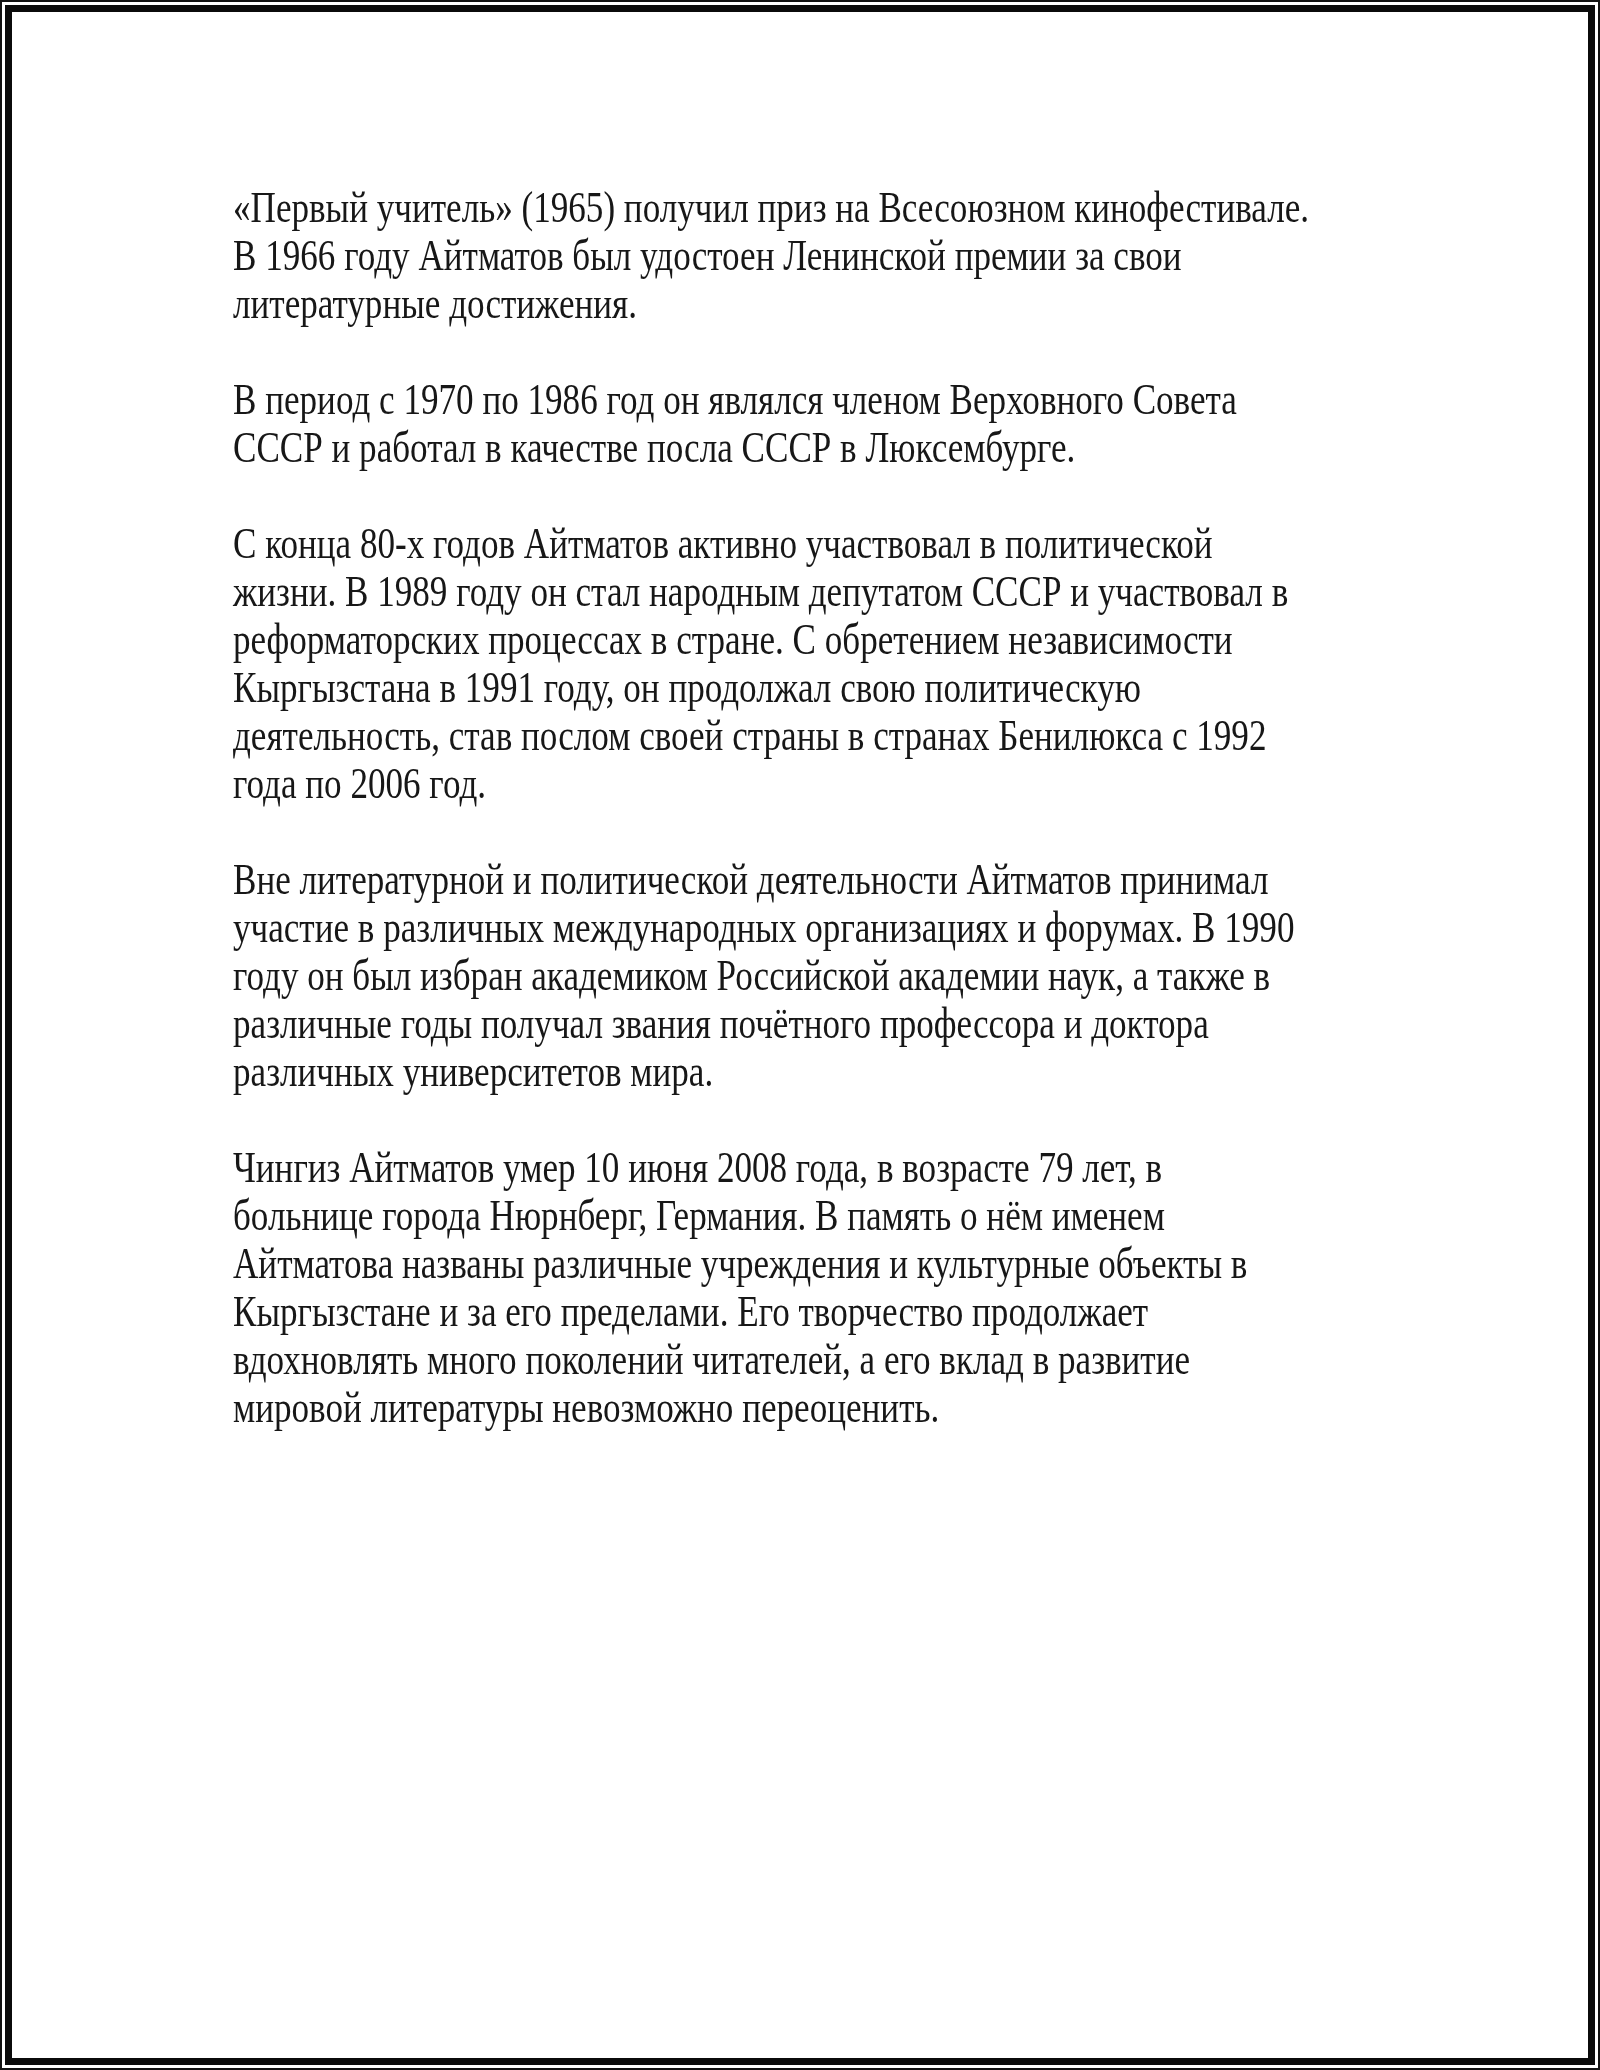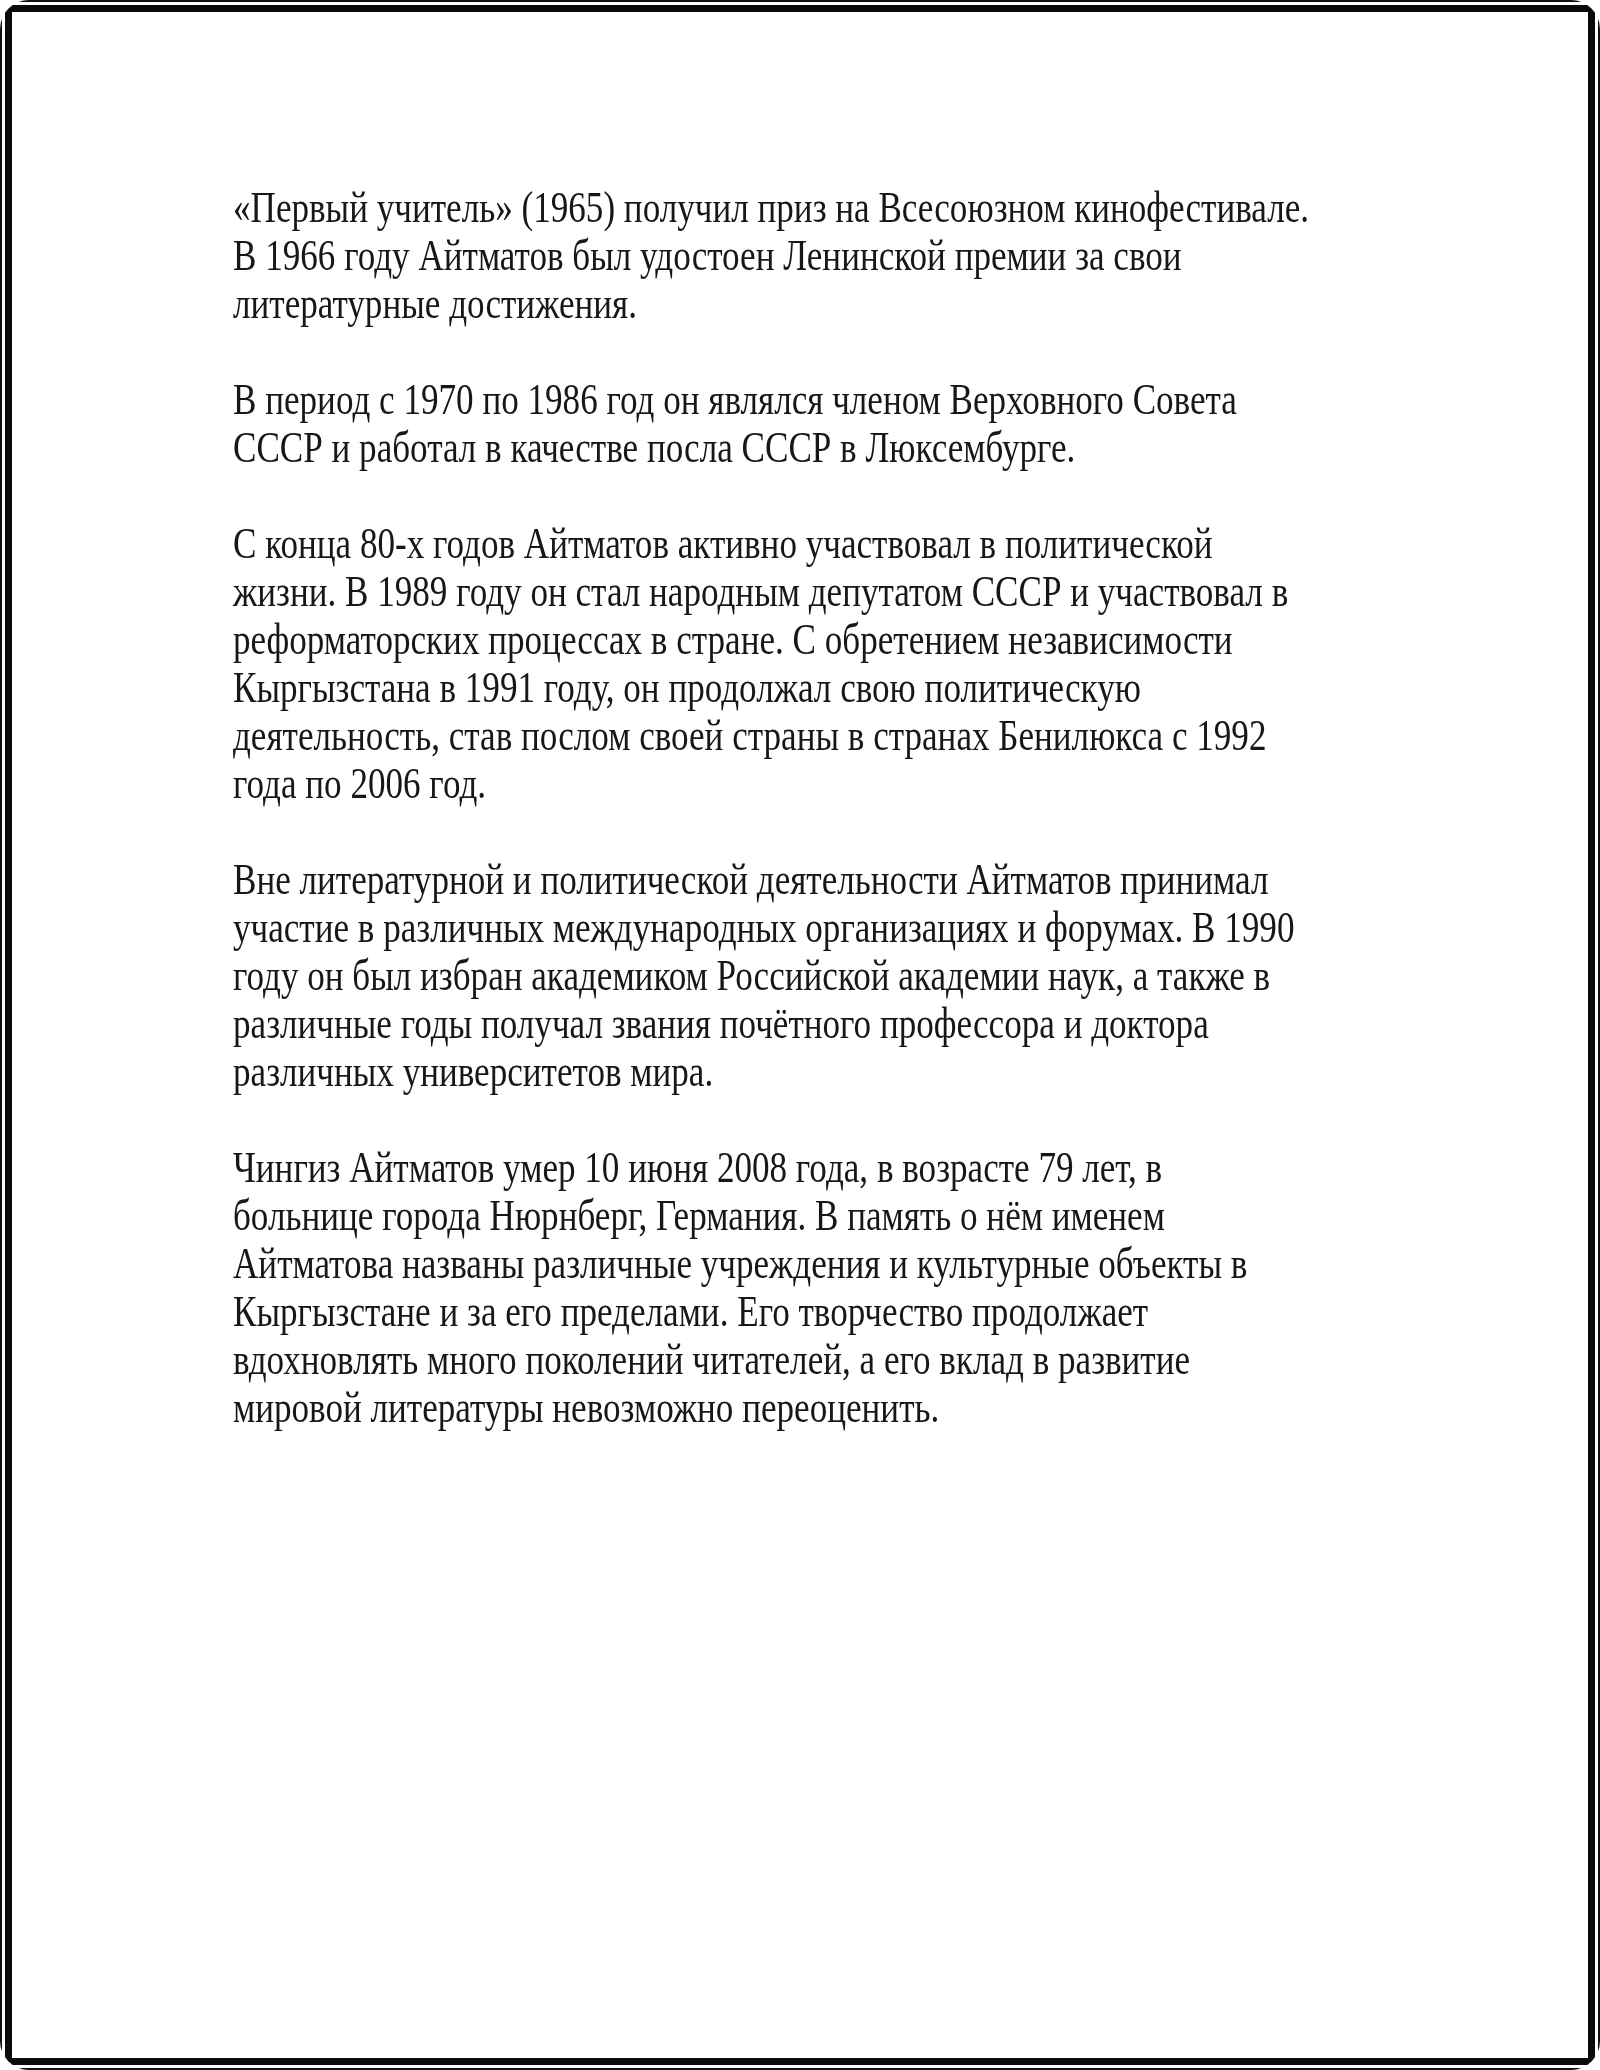--- a/index.html
+++ b/index.html
@@ -6,21 +6,20 @@
     margin: 0;
     padding: 0;
     background: #ffffff;
   }
   .canvas {
     position: relative;
     width: 1600px;
     height: 2070px;
     background: #ffffff;
     overflow: hidden;
-    border-radius: 29px;
   }
   
   .frame-outer {
     position: absolute;
     inset: 0;
     border: 2px solid #121212;
     pointer-events: none;
   }
   
   .frame-inner {

